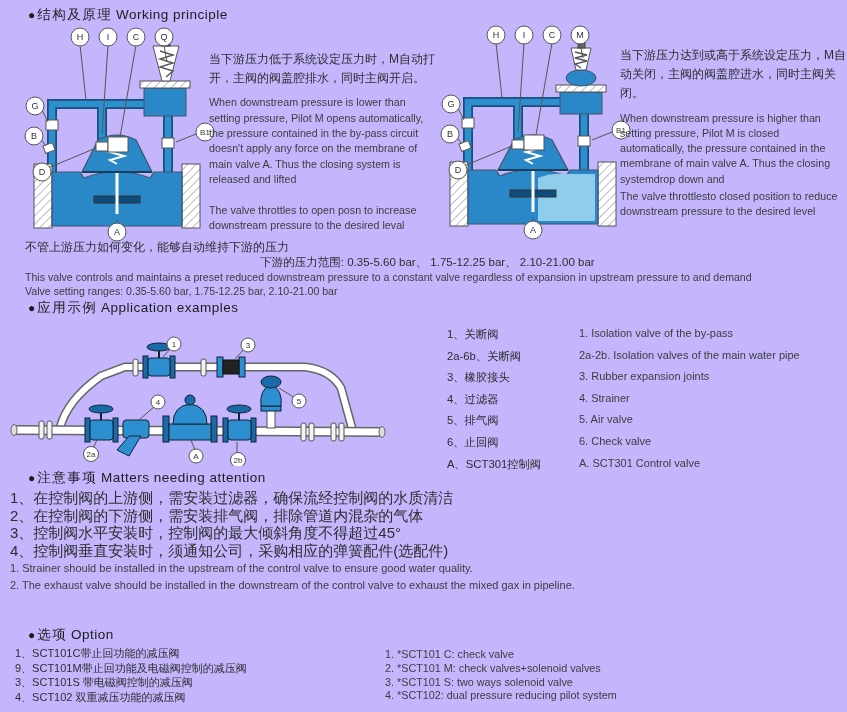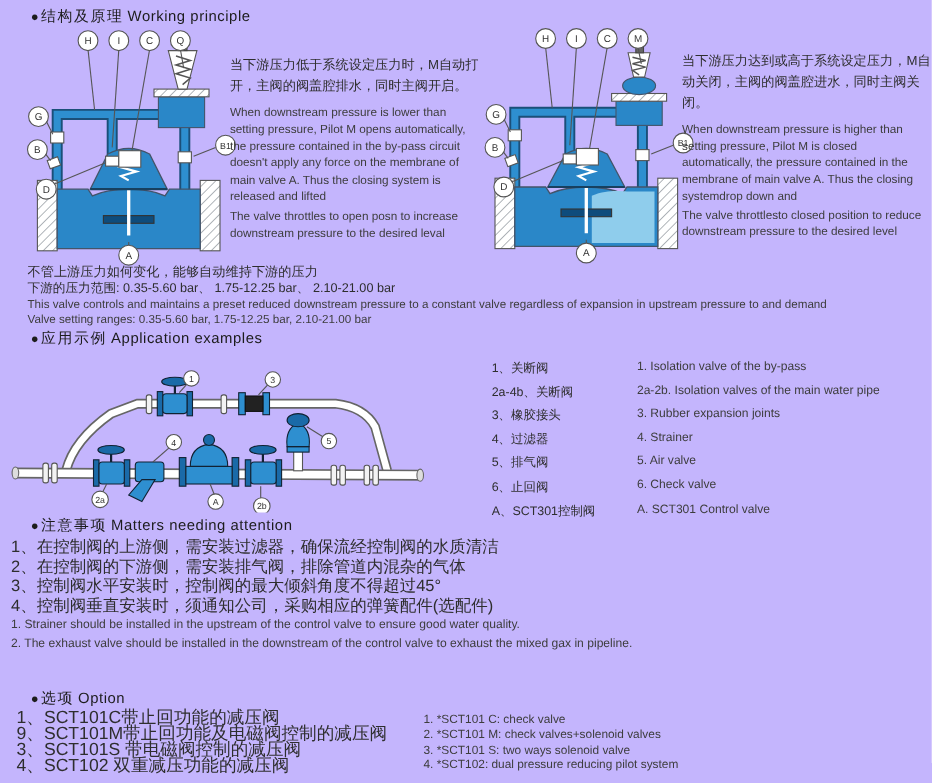--- a/index.html
+++ b/index.html
@@ -6,28 +6,28 @@
   .page{position:relative;width:847px;height:712px;background:#c4b5fd;overflow:hidden;
         font-family:"Liberation Sans","DejaVu Sans",sans-serif;color:#333;padding-left:12px;}
   .hdr{position:absolute;font-size:13.5px;color:#1c1c1c;white-space:nowrap;}
   .hdr .bullet{font-size:12px;margin-right:2px;}
   .hdr .cn{letter-spacing:1.5px;font-weight:500;}
   .hdr .en{letter-spacing:.5px;}
   .cn-par{font-size:12px;line-height:1.6;color:#2e2e2e;}
   .en-par{font-size:10.7px;line-height:1.43;color:#3d3d3d;margin-top:7px;}
   .abs{position:absolute;}
   .sum-cn1{font-size:12px;color:#2e2e2e;line-height:15px;}
-  .sum-cn2{font-size:11.5px;color:#2e2e2e;line-height:15px;}
+  .sum-cn2{font-size:11.5px;color:#2e2e2e;line-height:15px;text-align:center;}
   .sum-en{font-size:10.6px;color:#3d3d3d;line-height:14px;}
   .app-list{display:grid;grid-template-columns:132px auto;row-gap:6.6px;
             font-size:11.3px;color:#2e2e2e;margin-left:47px;}
   .app-list .en{color:#3d3d3d;font-size:11px;}
   .att-cn div{font-size:15px;color:#2e2e2e;line-height:17.5px;}
   .att-en div{font-size:11px;color:#3d3d3d;line-height:17px;}
-  .opt{font-size:16px;color:#2e2e2e;line-height:14.5px;}
+  .opt{font-size:11px;color:#2e2e2e;line-height:14.5px;}
   .opt-en{font-size:10.8px;color:#3d3d3d;line-height:13.8px;}
   svg text.callout{font-size:9px;fill:#333;}
   svg text.callout-sm{font-size:8px;fill:#333;}
 </style>
 </head>
 <body>
 
 <div class="page">
 
   <div class="hdr" style="left:28px;top:6px;">
@@ -102,21 +102,21 @@
       <text class="callout" x="12" y="115" text-anchor="middle">B</text>
       <text class="callout" x="20" y="151" text-anchor="middle">D</text>
       <text class="callout-sm" x="183" y="111" text-anchor="middle">B1</text>
       <text class="callout" x="95" y="211" text-anchor="middle">A</text>
     </g>
   </svg>
 
   <div class="abs" style="left:209px;top:50px;width:229px;">
     <div class="cn-par">当下游压力低于系统设定压力时，M自动打开，主阀的阀盖腔排水，同时主阀开启。</div>
     <div class="en-par">When downstream pressure is lower than setting pressure, Pilot M opens automatically, the pressure contained in the by-pass circuit doesn't apply any force on the membrane of main valve A. Thus the closing system is released and lifted</div>
-    <div class="en-par" style="margin-top:3px;">The valve throttles to open posn to increase downstream pressure to the desired leval</div>
+    <div class="en-par" style="margin-top:16px;">The valve throttles to open posn to increase downstream pressure to the desired leval</div>
   </div>
 
   <svg class="abs" style="left:438px;top:22px;" width="195" height="218" viewBox="0 0 195 218">
     <defs>
       <pattern id="hB" width="6" height="6" patternUnits="userSpaceOnUse" patternTransform="rotate(45)">
         <rect width="6" height="6" fill="#ffffff"></rect>
           <line x1="0" y1="0" x2="0" y2="6" stroke="#9aa0a6" stroke-width="1.4"></line>
       </pattern>
     </defs>
     <g>
@@ -295,21 +295,21 @@
       <text class="callout-sm" x="153" y="87" text-anchor="middle">4</text>
       <text class="callout-sm" x="191" y="141" text-anchor="middle">A</text>
       <text class="callout-sm" x="233" y="145" text-anchor="middle">2b</text>
       <text class="callout-sm" x="294" y="86" text-anchor="middle">5</text>
     </g>
   </svg>
 
   <div class="abs app-list" style="left:400px;top:327px;width:440px;">
     <div class="cn">1、关断阀</div>
     <div class="en">1. Isolation valve of the by-pass</div>
-    <div class="cn">2a-4b、关断阀</div>
+    <div class="cn">2a-6b、关断阀</div>
     <div class="en">2a-2b. Isolation valves of the main water pipe</div>
     <div class="cn">3、橡胶接头</div>
     <div class="en">3. Rubber expansion joints</div>
     <div class="cn">4、过滤器</div>
     <div class="en">4. Strainer</div>
     <div class="cn">5、排气阀</div>
     <div class="en">5. Air valve</div>
     <div class="cn">6、止回阀</div>
     <div class="en">6. Check valve</div>
     <div class="cn">A、SCT301控制阀</div>

